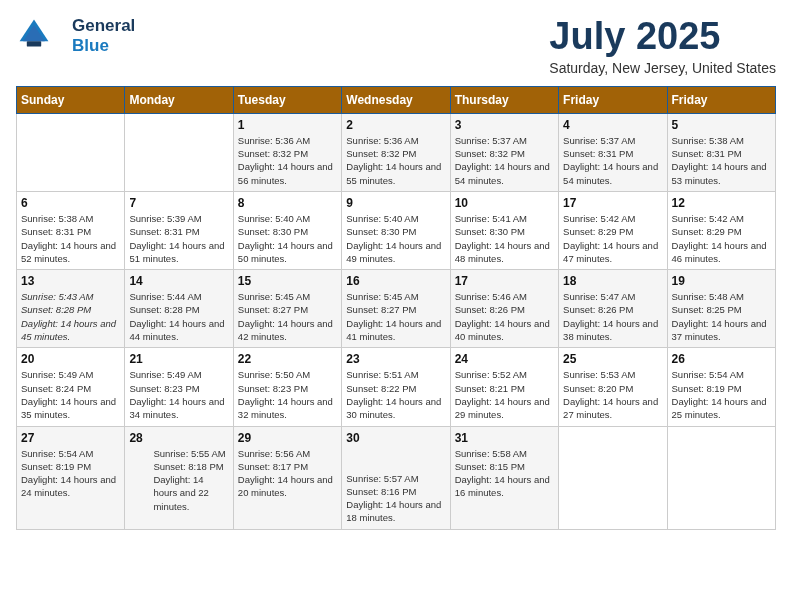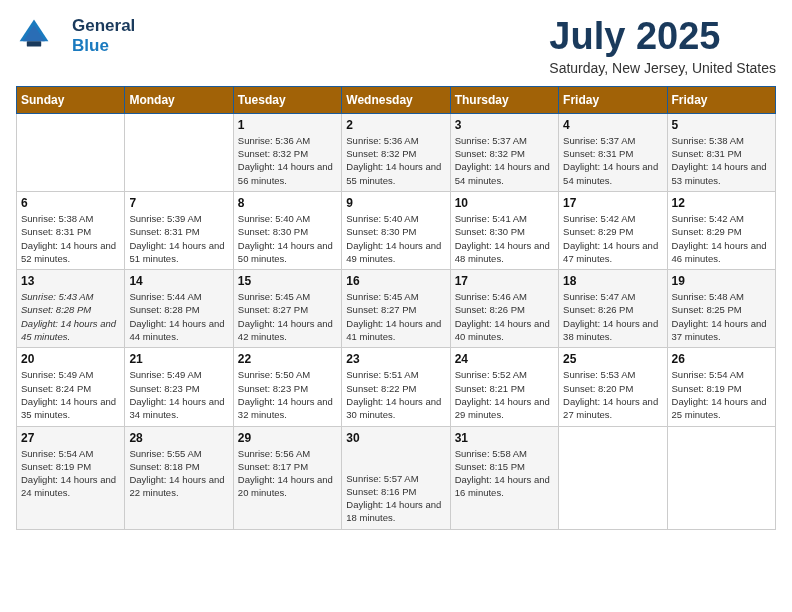--- a/index.html
+++ b/index.html
@@ -284,21 +284,21 @@
       </tr>
       <tr>
         <td>
           <span class="day-num">27</span>
           <div class="day-info" style="white-space: pre-line;">Sunrise: 5:54 AM
 Sunset: 8:19 PM
 Daylight: 14 hours and 24 minutes.</div>
         </td>
         <td>
           <span class="day-num">28</span>
-          <div class="day-info" style="white-space: pre-line;">Sunrise: 5:55 AM
+          <div class="day-info" style="white-space: pre-line; margin-left: 24px;">Sunrise: 5:55 AM
 Sunset: 8:18 PM
 Daylight: 14 hours and 22 minutes.</div>
         </td>
         <td>
           <span class="day-num">29</span>
           <div class="day-info" style="white-space: pre-line;">Sunrise: 5:56 AM
 Sunset: 8:17 PM
 Daylight: 14 hours and 20 minutes.</div>
         </td>
         <td>

